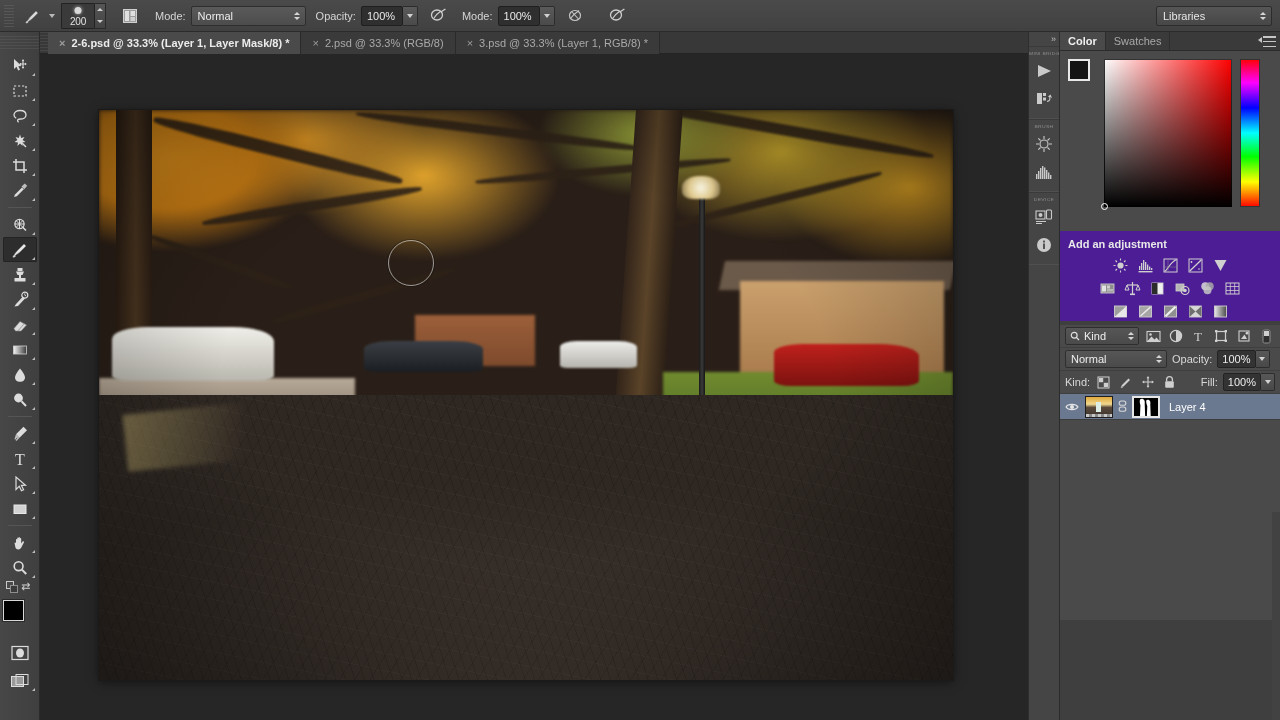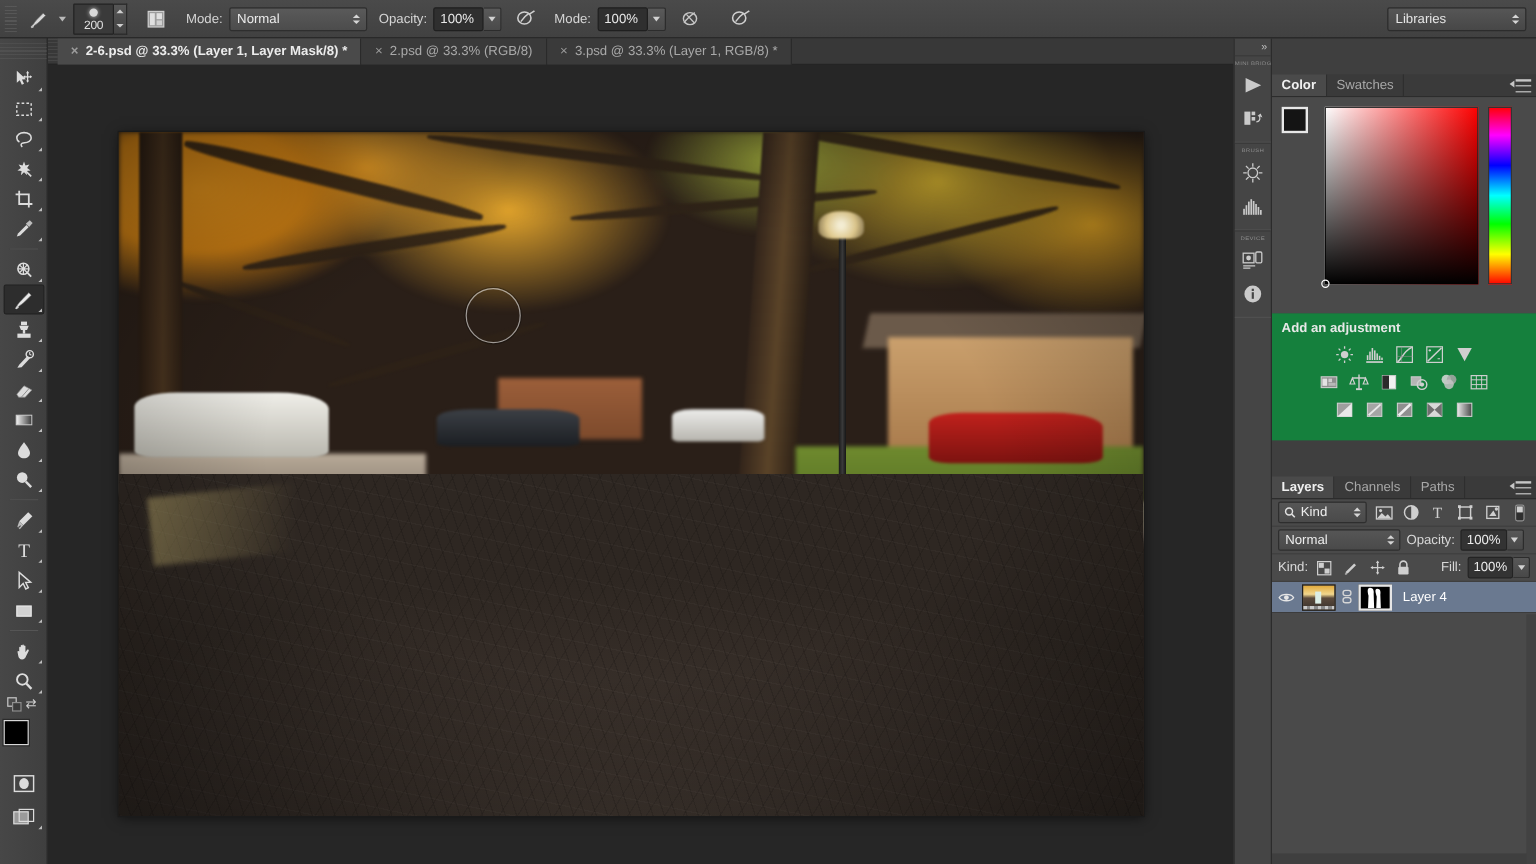--- a/index.html
+++ b/index.html
@@ -211,21 +211,21 @@
     color:#bdbdbd;font-size:9px;letter-spacing:-1px;}
   .dock-group{border-top:1px solid #3a3a3a;border-bottom:1px solid #4f4f4f;padding:3px 0 5px;}
   .dock-cap{font-size:5px;color:#8d8d8d;text-align:center;letter-spacing:.3px;
     transform:scaleY(.85);margin-bottom:1px; overflow:hidden; white-space:nowrap;}
   .dock-ic{width:30px;height:28px;display:flex;align-items:center;justify-content:center;}
 
   
   .panels{position:absolute;left:1060px;top:32px;width:220px;height:688px;background:#3f3f3f;}
   .panel{background:#4a4a4a;}
   .ptabs{display:flex;align-items:stretch;height:19px;background:#3a3a3a;position:relative;
-    border-bottom:1px solid #2c2c2c;margin-top:30px;}
+    border-bottom:1px solid #2c2c2c;}
   .ptab{padding:0 8px;display:flex;align-items:center;font-size:11px;color:#a8a8a8;
     background:#3a3a3a;border-right:1px solid #2e2e2e;white-space:nowrap;}
   .ptab.active{background:#4a4a4a;color:#f0f0f0;font-weight:bold;}
   .ptab-fill{flex:1;background:#3a3a3a;}
   .pmenu{position:absolute;right:4px;top:4px;width:13px;height:11px;
     display:flex;flex-direction:column;justify-content:space-between;}
   .pmenu b{display:block;height:1.5px;background:#c6c6c6;}
   .pmenu b:first-child{width:13px;}
   .pmenu b:nth-child(2){width:13px;}
   .pmenu b:nth-child(3){width:13px;}
@@ -240,21 +240,21 @@
   .cp-field{position:absolute;left:44px;top:8px;width:128px;height:148px;
     background:linear-gradient(to right,#ffffff,#ff0000);
     box-shadow:inset 0 0 0 1px #333;}
   .cp-field .blk{position:absolute;inset:0;background:linear-gradient(to bottom,rgba(0,0,0,0),rgba(0,0,0,1));}
   .cp-pick{position:absolute;left:-3px;bottom:-3px;width:7px;height:7px;border-radius:50%;border:1.5px solid #fff;}
   .cp-hue{position:absolute;left:180px;top:8px;width:20px;height:148px;
     background:linear-gradient(to bottom,#ff0000,#ff00ff 16%,#0000ff 33%,#00ffff 50%,#00ff00 66%,#ffff00 83%,#ff0000 100%);
     box-shadow:inset 0 0 0 1px #333;}
 
   
-  .adjbody{background:#15803d;padding:6px 8px 12px;}
+  .adjbody{background:#4c1d95;padding:6px 8px 0;}
   .adj-title{font-size:11px;color:#e8e8e8;font-weight:bold;margin:1px 0 6px;}
   .adj-row{display:flex;gap:4px;justify-content:center;margin-bottom:4px;}
   .adj-ic{width:21px;height:19px;display:flex;align-items:center;justify-content:center;}
 
   
   .layersbody{background:#4a4a4a;}
   .lrow{display:flex;align-items:center;height:23px;padding:0 5px;gap:5px;border-bottom:1px solid #3f3f3f;}
   .kind{display:flex;align-items:center;height:18px;width:76px;border:1px solid #2e2e2e;border-radius:2px;
     background:linear-gradient(#565656,#4a4a4a);padding:0 4px;gap:4px;position:relative;font-size:11px;color:#ededed;}
   .kind .arrows{position:absolute;right:4px;top:50%;transform:translateY(-50%);display:flex;flex-direction:column;gap:2px;}
@@ -869,38 +869,20 @@
                   </linearGradient>
                 </defs>
                 <rect x="2.5" y="3" width="12" height="11" fill="url(#gm)" stroke="#cfcfcf" stroke-width=".9"></rect>
               </svg>
           </div>
         </div>
       </div>
     </div>
 
     <div class="panel layersbody">
-      <div class="ptabs">
-        <div class="ptab active">
-          <span>Layers</span>
-        </div>
-        <div class="ptab">
-          <span>Channels</span>
-        </div>
-        <div class="ptab">
-          <span>Paths</span>
-        </div>
-        <div class="ptab-fill"></div>
-        <div class="pmenu">
-          <span class="tri"></span>
-            <b></b>
-            <b></b>
-            <b></b>
-        </div>
-      </div>
 
       <div class="lrow">
         <div class="kind">
           <svg width="10" height="10" viewBox="0 0 10 10">
               <circle cx="4.2" cy="4.2" r="2.9" fill="none" stroke="#e0e0e0" stroke-width="1.2"></circle>
               <path d="M6.4 6.4 L9 9" stroke="#e0e0e0" stroke-width="1.3"></path>
             </svg>
           <span>Kind</span>
           <span class="arrows">
               <i class="u"></i>

